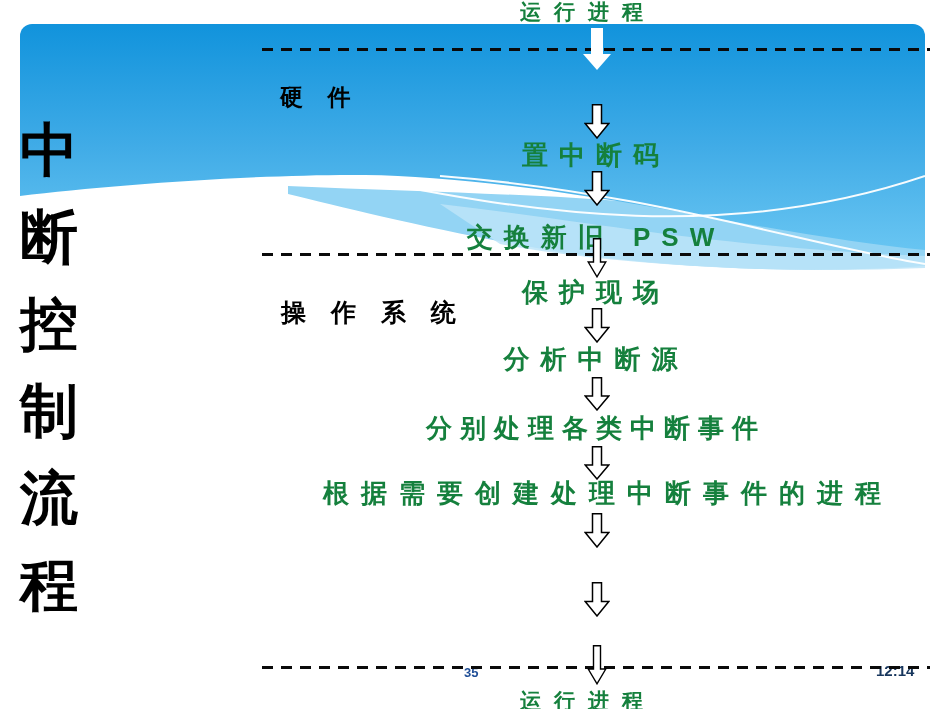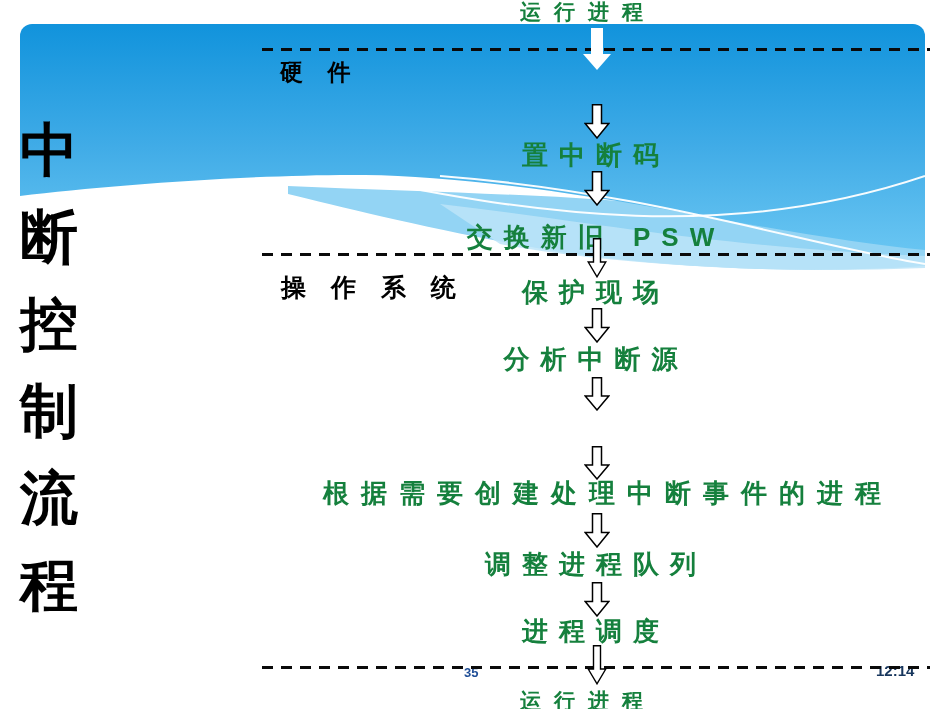--- a/index.html
+++ b/index.html
@@ -33,21 +33,21 @@
     position:absolute; left:262px; width:668px; height:3px; z-index:4;
     background:repeating-linear-gradient(90deg,#0a0a0a 0 11px,transparent 11px 19px);
   }
   .dash-1 { top:48px; }
   .dash-2 { top:253px; }
   .dash-3 { top:666px; }
 
   
   .layer-label {
     position:absolute; z-index:3; color:#000; font-weight:bold;
-    font-size:25px; line-height:1; letter-spacing:10px; white-space:nowrap;
+    font-size:25px; line-height:1; letter-spacing:10px; white-space:nowrap;margin-top:25px;
   }
   .lbl-hw { left:280px; top:61px; font-size:23px; letter-spacing:9px; }
   .lbl-os { left:281px; top:275px; letter-spacing:9px; }
 
   
   .step {
     position:absolute; left:596px; transform:translateX(-50%);
     z-index:3; color:#15803d; font-weight:bold; font-size:26px; line-height:1;
     letter-spacing:11px; margin-right:-11px; white-space:nowrap;
   }
@@ -126,23 +126,22 @@
   <div class="dash-line dash-3"></div>
 
   <div class="layer-label lbl-hw">硬 件</div>
   <div class="layer-label lbl-os">操 作 系 统</div>
 
   <div class="step small s1">运行进程</div>
   <div class="step s3">置中断码</div>
   <div class="step s4">交换新旧 PSW</div>
   <div class="step s5">保护现场</div>
   <div class="step s6">分析中断源</div>
+  <div class="step s7">分别处理各类中断事件</div>
   <div class="step s8">根据需要创建处理中断事件的进程</div>
-  <div class="step s9">调整进程队列</div>
-  <div class="step s10">进程调度</div>
   <div class="step small s11">运行进程</div>
 
   <svg class="arrow a1" width="28" height="42" viewBox="0 0 28 42">
     <path d="M8,0 H20 V26 H28 L14,42 L0,26 H8 Z" fill="#ffffff"></path>
   </svg>
   <svg class="arrow a2" width="26" height="35" viewBox="0 0 26 35">
     <path d="M8.5,0.8 H17.5 V19.5 H24.8 L13,34 L1.2,19.5 H8.5 Z" fill="#ffffff" stroke="#000" stroke-width="1.5"></path>
   </svg>
   <svg class="arrow a3" width="26" height="35" viewBox="0 0 26 35">
     <path d="M8.5,0.8 H17.5 V19.5 H24.8 L13,34 L1.2,19.5 H8.5 Z" fill="#ffffff" stroke="#000" stroke-width="1.5"></path>

